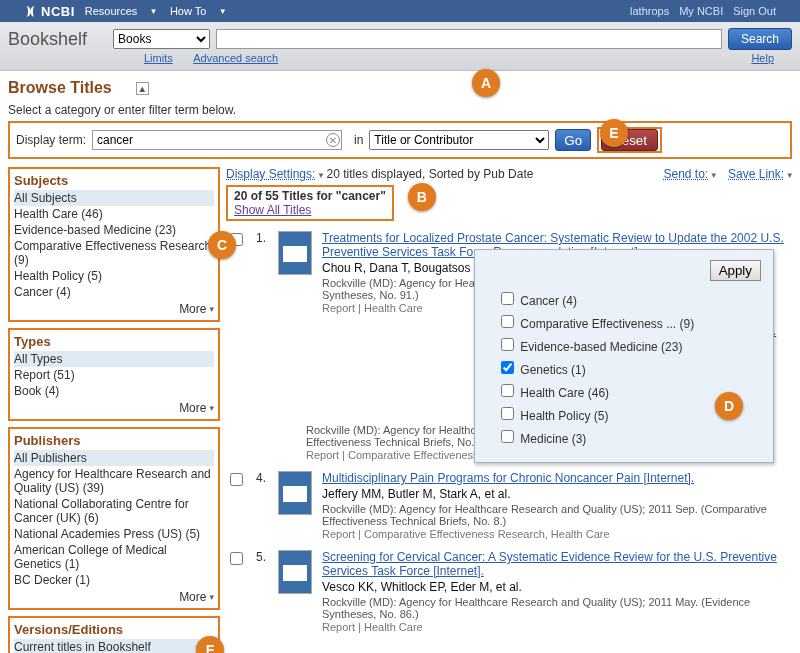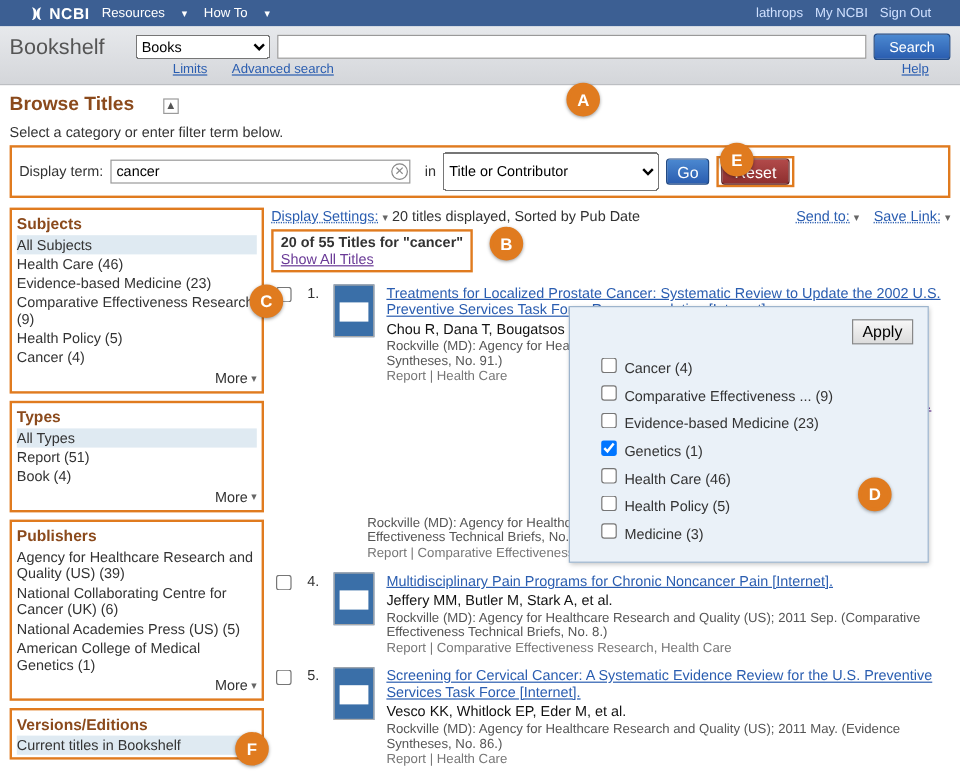--- a/index.html
+++ b/index.html
@@ -47,21 +47,21 @@
   }
   .bookshelf-title {
     display: inline-block;
     font-size: 18px;
     color: #555;
     margin-right: 26px;
     vertical-align: middle;
   }
   .search-row-1 { display:flex; align-items:center; }
   .db-select {
-    width: 112px;
+    width: 97px;
     height: 20px;
     font-size: 12px;
   }
   .search-input {
     flex: 1;
     height: 20px;
     margin: 0 6px;
     border: 1px solid #999;
     padding: 0 4px;
     font-size: 12px;
@@ -139,21 +139,21 @@
     width: 14px; height: 14px;
     border:1px solid #888;
     border-radius:50%;
     display:inline-flex; align-items:center; justify-content:center;
     font-size:10px; color:#888; background:#fff;
     cursor:pointer;
   }
   .in-label { margin-left: 8px; text-align: right; }
   .scope-select {
     width: 180px;
-    height: 32px;
+    height: 20px;
     font-size: 12px;
   }
   .go-btn {
     background: linear-gradient(#4b88d0, #2a5db0);
     border: 1px solid #224a84;
     color: #fff;
     height: 22px;
     padding: 0 8px;
     border-radius: 3px;
     cursor:pointer;
@@ -388,24 +388,26 @@
         <div class="facet-item">Report (51)</div>
         <div class="facet-item">Book (4)</div>
         <div class="more-link">
             <span>More</span>
             <span class="chev">▾</span>
           </div>
       </div>
 
       <div class="facet-box">
         <div class="facet-title">Publishers</div>
+        <div class="facet-item sel">All Publishers</div>
         <div class="facet-item">Agency for Healthcare Research and Quality (US) (39)</div>
         <div class="facet-item">National Collaborating Centre for Cancer (UK) (6)</div>
         <div class="facet-item">National Academies Press (US) (5)</div>
         <div class="facet-item">American College of Medical Genetics (1)</div>
+        <div class="facet-item">BC Decker (1)</div>
         <div class="more-link">
             <span>More</span>
             <span class="chev">▾</span>
           </div>
       </div>
 
       <div class="facet-box">
         <div class="facet-title">Versions/Editions</div>
         <div class="facet-item sel">Current titles in Bookshelf</div>
 

